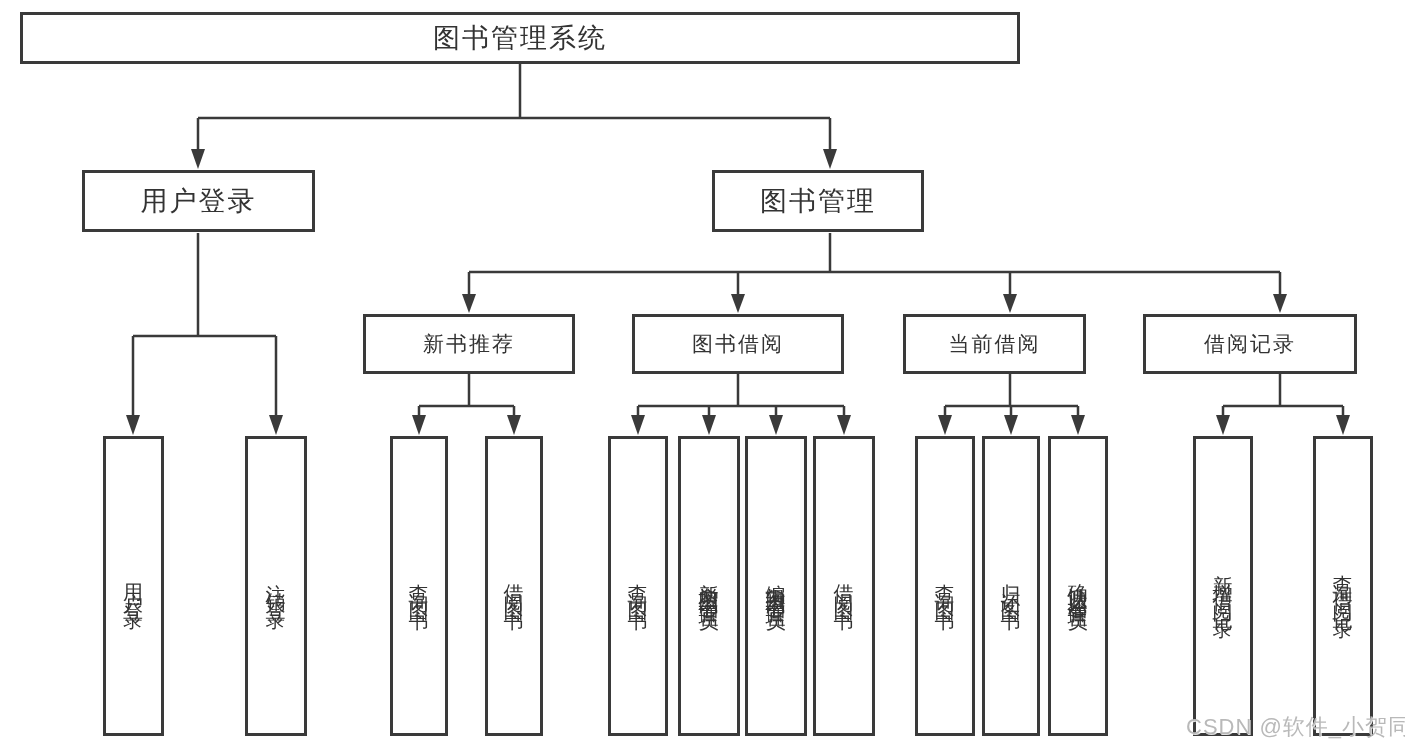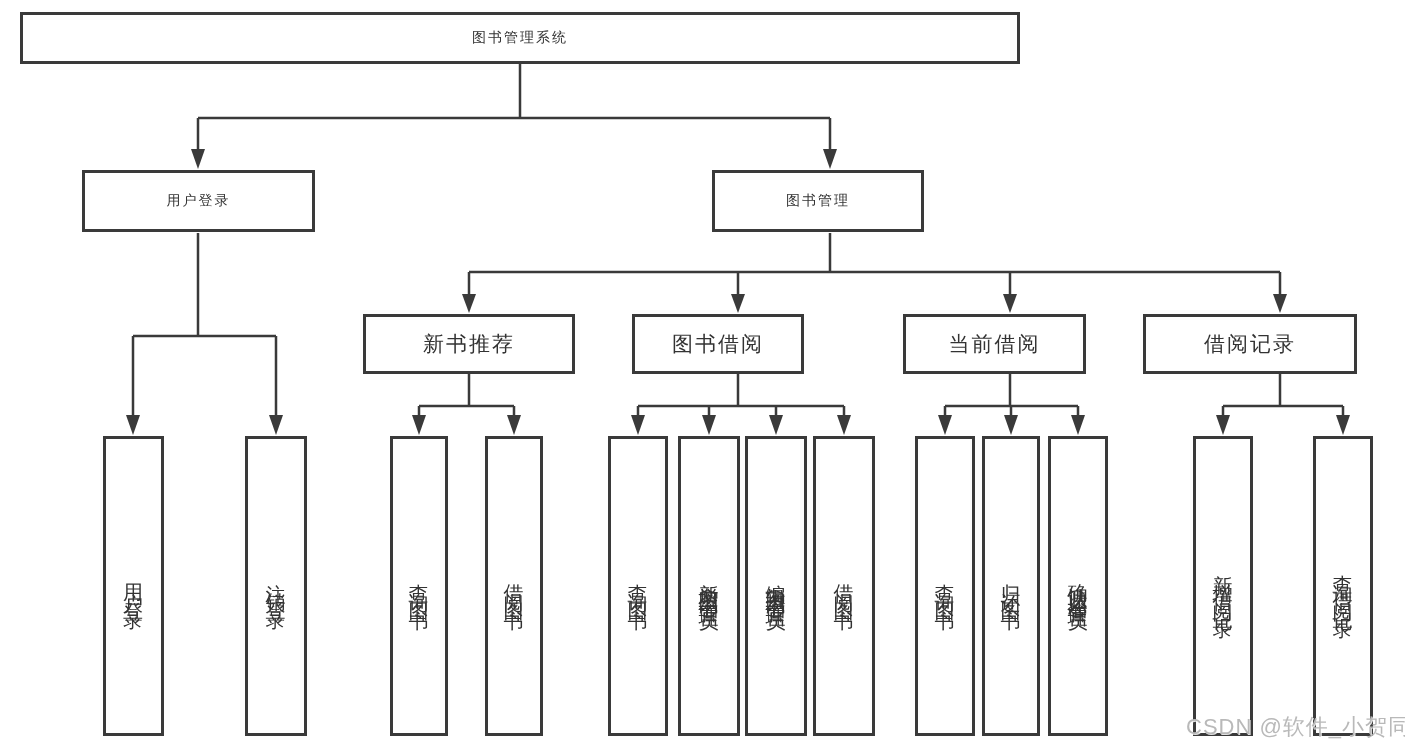--- a/index.html
+++ b/index.html
@@ -16,21 +16,21 @@
   .box {
     position: absolute;
     box-sizing: border-box;
     border: 3px solid #3a3a3a;
     background: #ffffff;
     display: flex;
     align-items: center;
     justify-content: center;
     color: #333333;
   }
-  .hbox { font-size: 14px; letter-spacing: 2px; }
+  .hbox { font-size: 27px; letter-spacing: 2px; }
   .root  { left: 20px;  top: 12px;  width: 1000px; height: 52px; }
   .lvl2  { top: 170px; height: 62px; }
   .lvl3  { top: 314px; height: 60px; font-size: 21px; font-family: Liberation Mono, monospace; }
   .leaf {
     top: 436px;
     height: 300px;
     writing-mode: vertical-rl;
     text-orientation: mixed;
     font-size: 20px;
     letter-spacing: 9px;
@@ -86,21 +86,21 @@
       <polygon points="1336,415 1350,415 1343,435"></polygon>
     </g>
   </svg>
 
   <div class="box hbox root">图书管理系统</div>
 
   <div class="box hbox lvl2" style="left:82px;width:233px">用户登录</div>
   <div class="box hbox lvl2" style="left:712px;width:212px">图书管理</div>
 
   <div class="box hbox lvl3" style="left:363px;width:212px">新书推荐</div>
-  <div class="box hbox lvl3" style="left:632px;width:172px">图书借阅</div>
+  <div class="box hbox lvl3" style="left:632px;width:212px">图书借阅</div>
   <div class="box hbox lvl3" style="left:903px;width:183px">当前借阅</div>
   <div class="box hbox lvl3" style="left:1143px;width:214px">借阅记录</div>
 
   <div class="box leaf" style="left:103px;width:61px">用户登录</div>
   <div class="box leaf" style="left:245px;width:62px">注销登录</div>
 
   <div class="box leaf" style="left:390px;width:58px">查询图书</div>
   <div class="box leaf" style="left:485px;width:58px">借阅图书</div>
 
   <div class="box leaf" style="left:608px;width:60px">查询图书</div>

